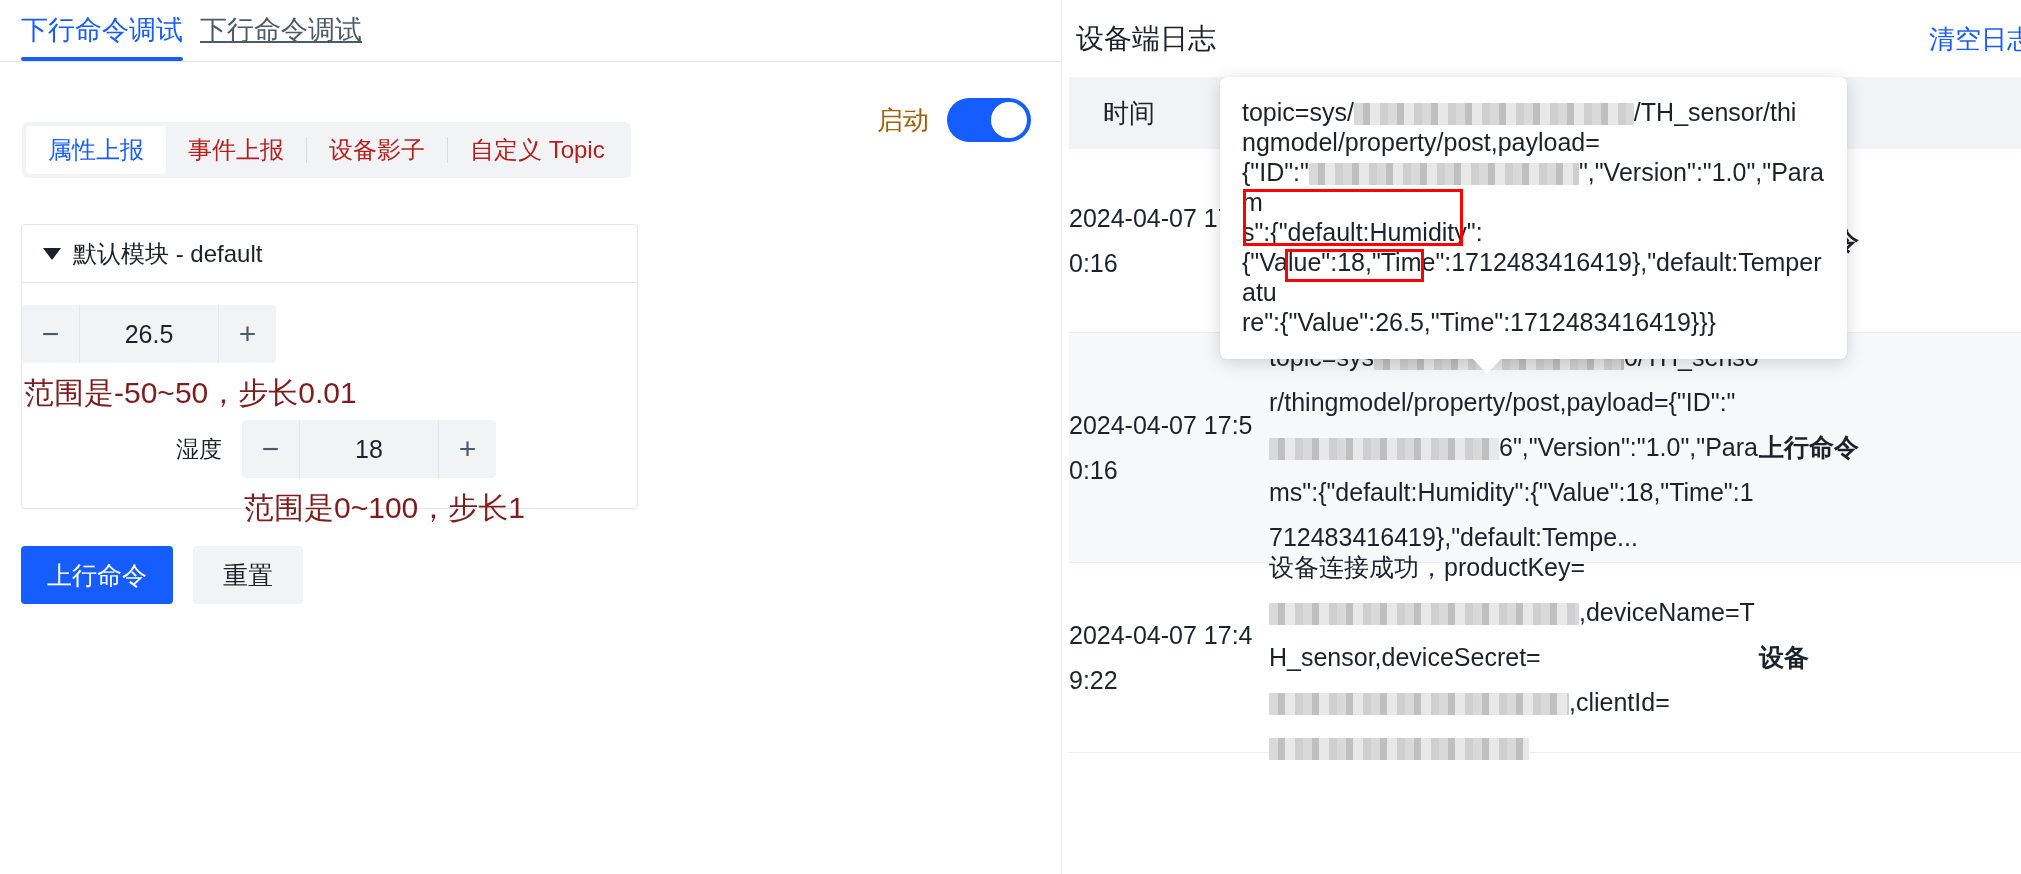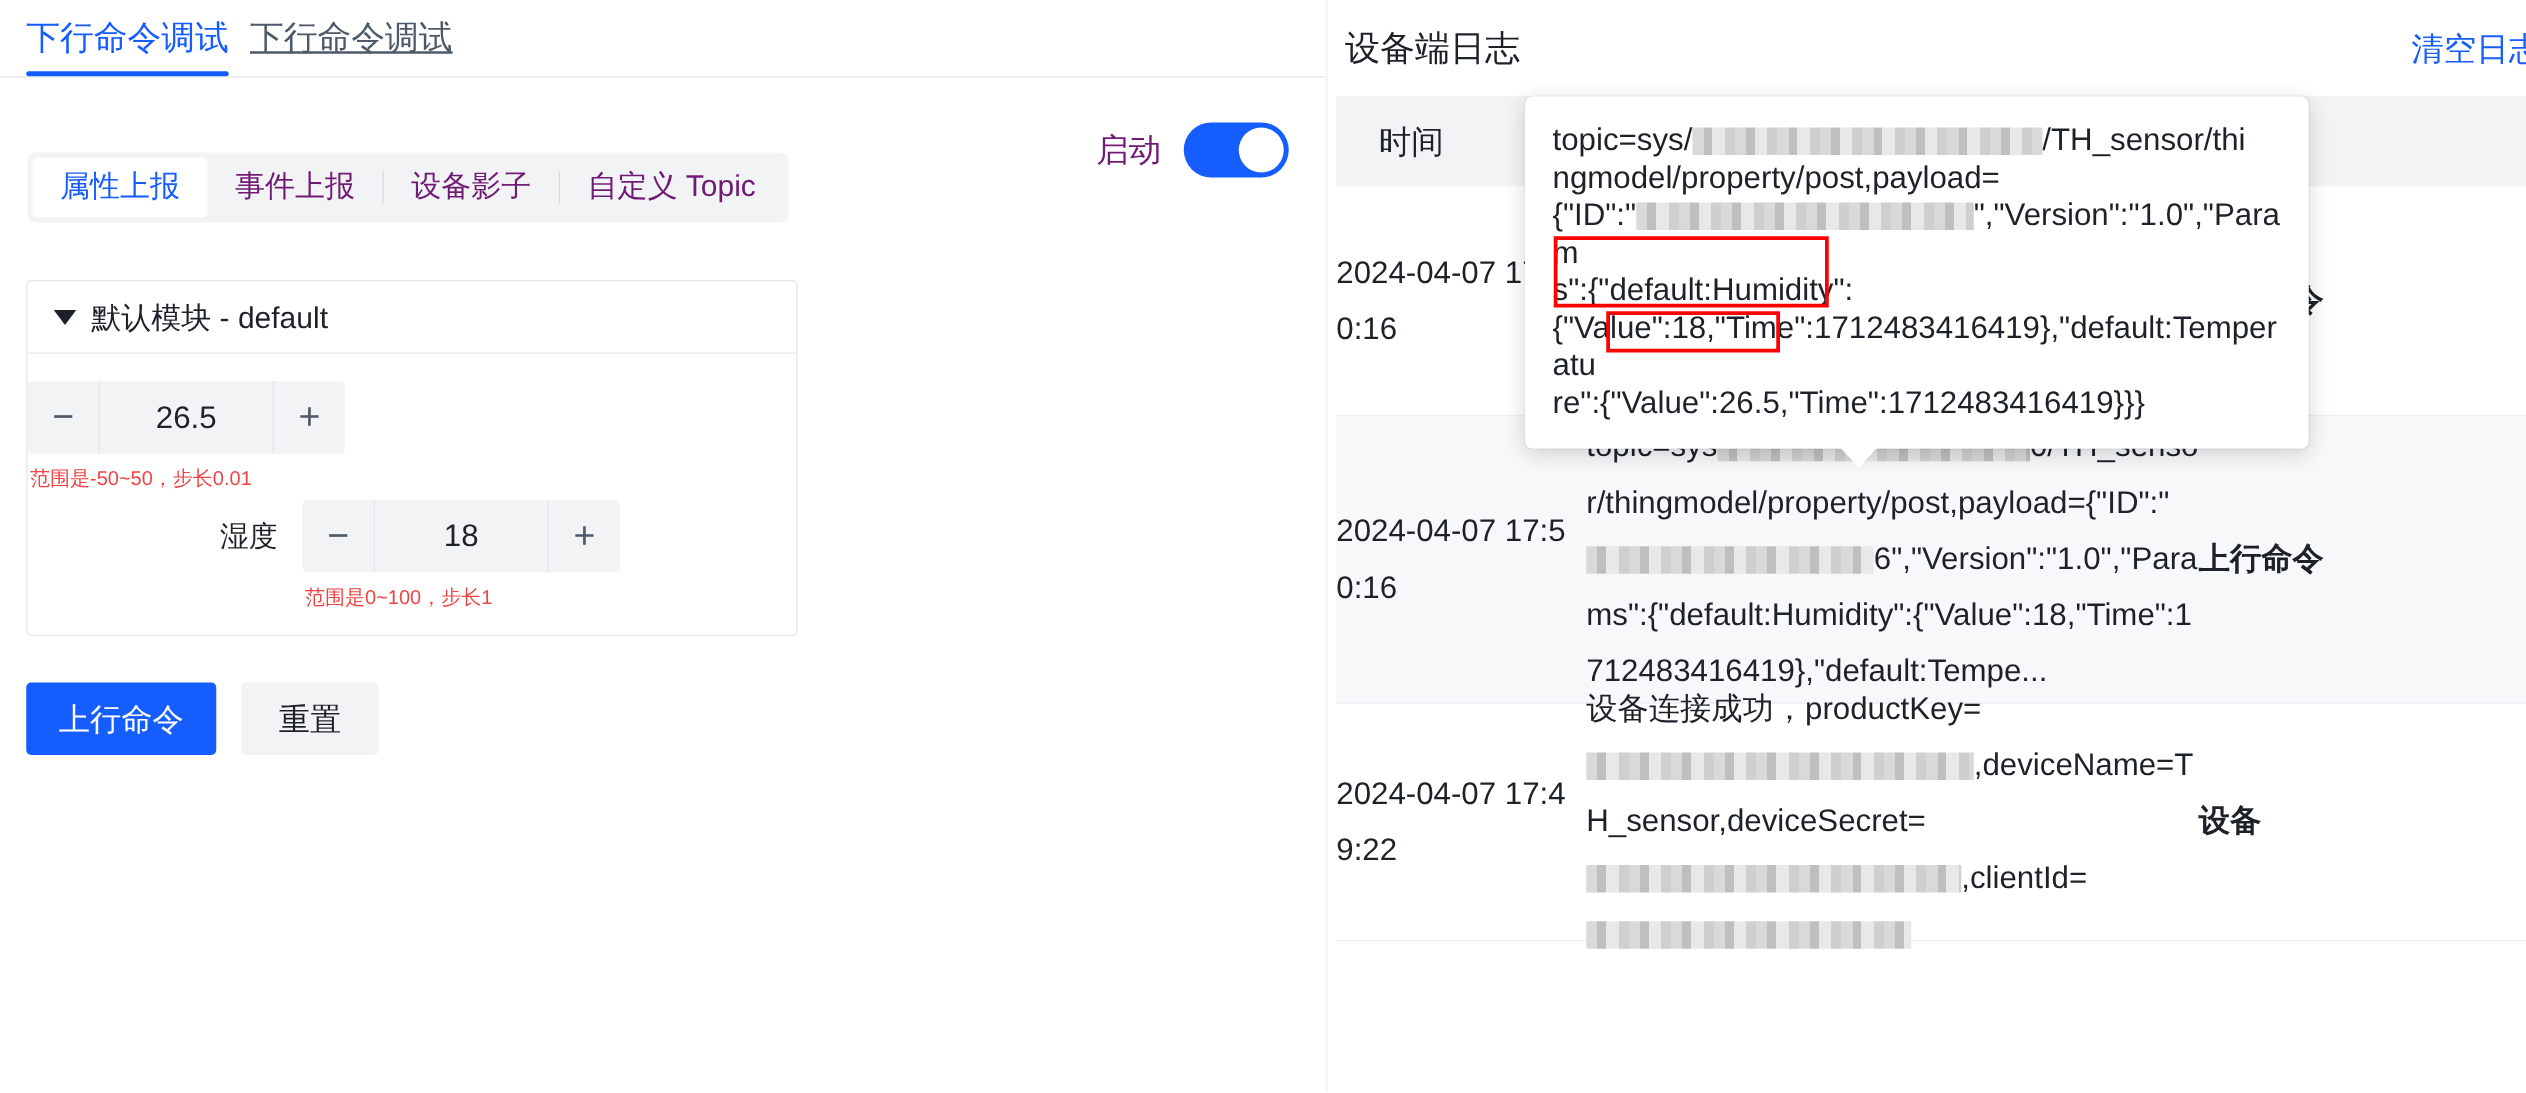--- a/index.html
+++ b/index.html
@@ -36,31 +36,31 @@
   #top-tab-1{ left:200px;text-decoration:underline; }
 
   
   .segmented{
     position:absolute; left:22px; top:122px;
     height:56px; background:#f2f3f5; border-radius:6px;
     display:flex; align-items:center; padding:4px;
   }
   .seg-item{
     position:relative; height:48px; line-height:48px;
-    padding:0 22px; font-size:24px; color:#701a75; border-radius:4px;
+    padding:0 22px; font-size:24px; color:#b91c1c; border-radius:4px;
     white-space:nowrap; cursor:pointer;
   }
   .seg-item.active{ background:#ffffff; color:#165dff; }
   .seg-div{ width:1px; height:26px; background:#d8dae0; }
 
   .start-wrap{
     position:absolute; left:877px; top:98px;
     display:flex; align-items:center; gap:18px;
   }
-  .start-label{ font-size:26px; color:#701a75; white-space:nowrap; }
+  .start-label{ font-size:26px; color:#a16207; white-space:nowrap; }
   .switch{
     width:84px; height:44px; border-radius:22px; background:#165dff;
     position:relative; cursor:pointer;
   }
   .switch .knob{
     position:absolute; top:4px; right:4px; width:36px; height:36px;
     border-radius:50%; background:#ffffff;
   }
 
   
@@ -91,21 +91,21 @@
   .stepper .btn{
     width:58px; display:flex; align-items:center; justify-content:center;
     font-size:30px; color:#4e5969; cursor:pointer; user-select:none;
     border-right:1px solid #e5e6eb;
   }
   .stepper .btn.plus{ border-right:none; border-left:1px solid #e5e6eb; }
   .stepper .val{
     flex:1; display:flex; align-items:center; justify-content:center;
     font-size:25px; color:#1d2129;
   }
-  .hint{ font-size:16px; color:#ef4444; padding:10px 0 0 2px; white-space:nowrap;}
+  .hint{ font-size:30px; color:#7f1d1d; padding:10px 0 0 2px; white-space:nowrap;}
 
   .actions{ position:absolute; left:21px; top:546px; display:flex; gap:20px; }
   .btn-primary{
     height:58px; padding:0 26px; background:#165dff; color:#fff;
     border:none; border-radius:4px; font-size:25px; cursor:pointer;
     font-family:inherit;
   }
   .btn-default{
     height:58px; padding:0 30px; background:#f2f3f5; color:#1d2129;
     border:none; border-radius:4px; font-size:25px; cursor:pointer;

